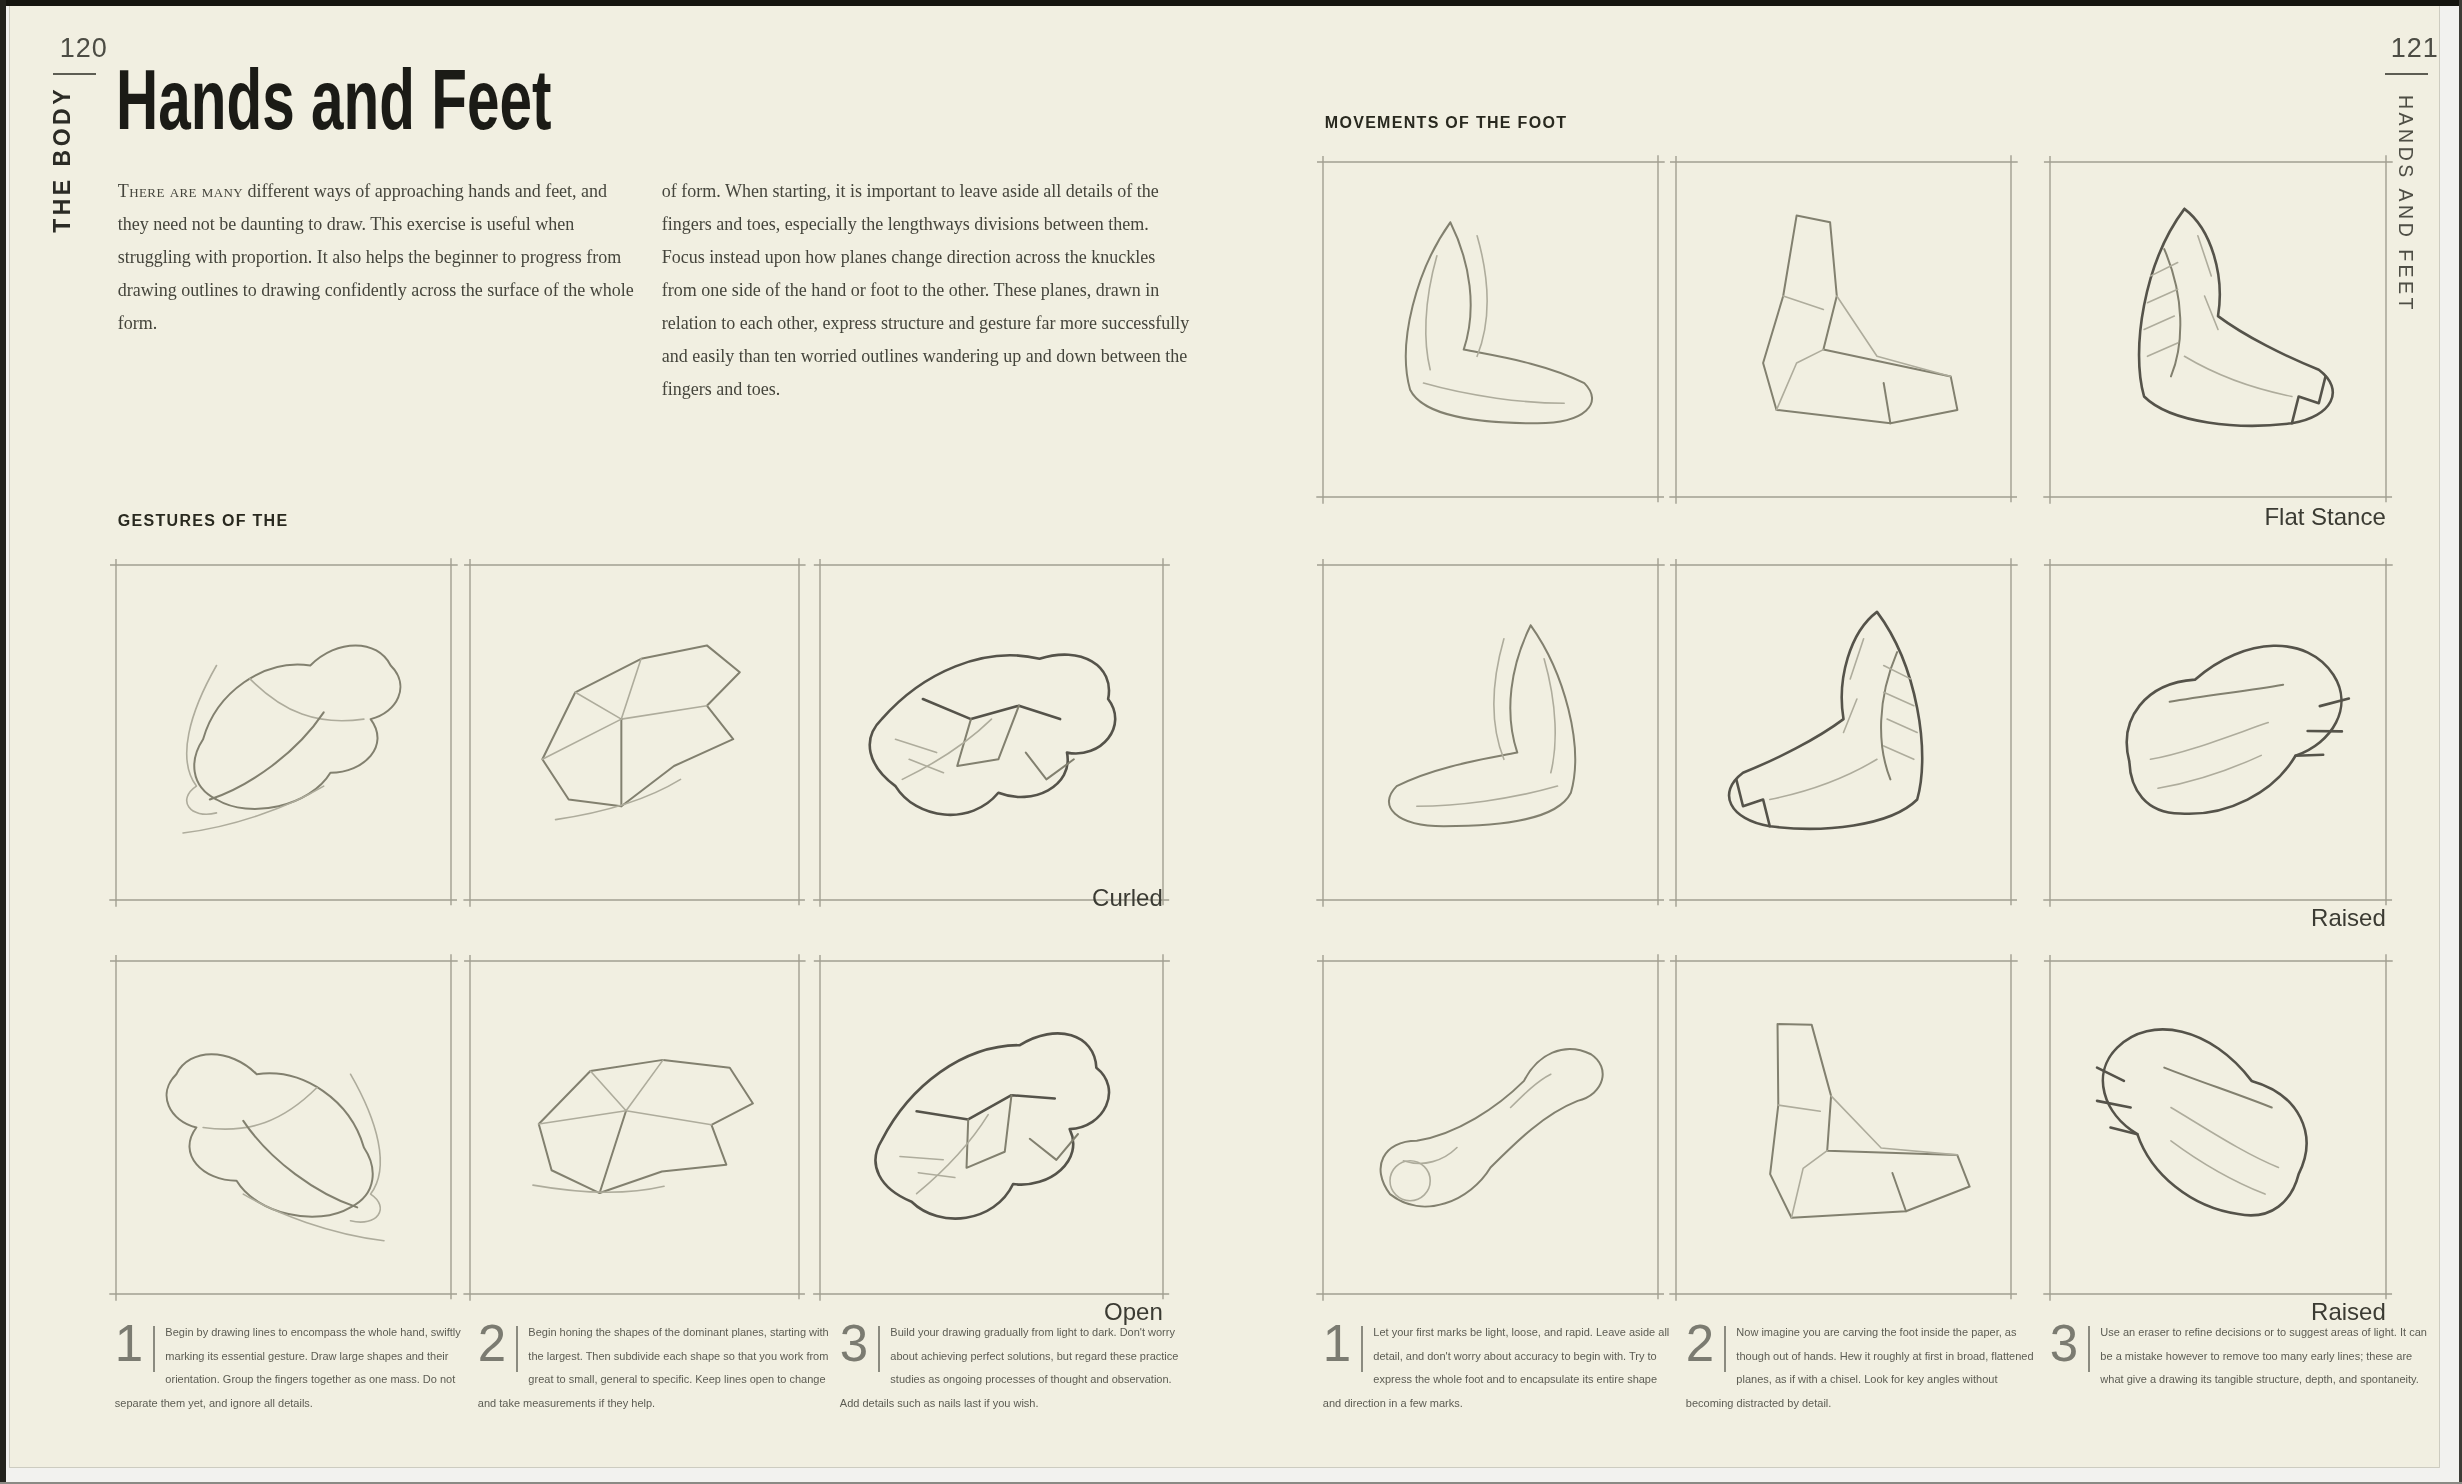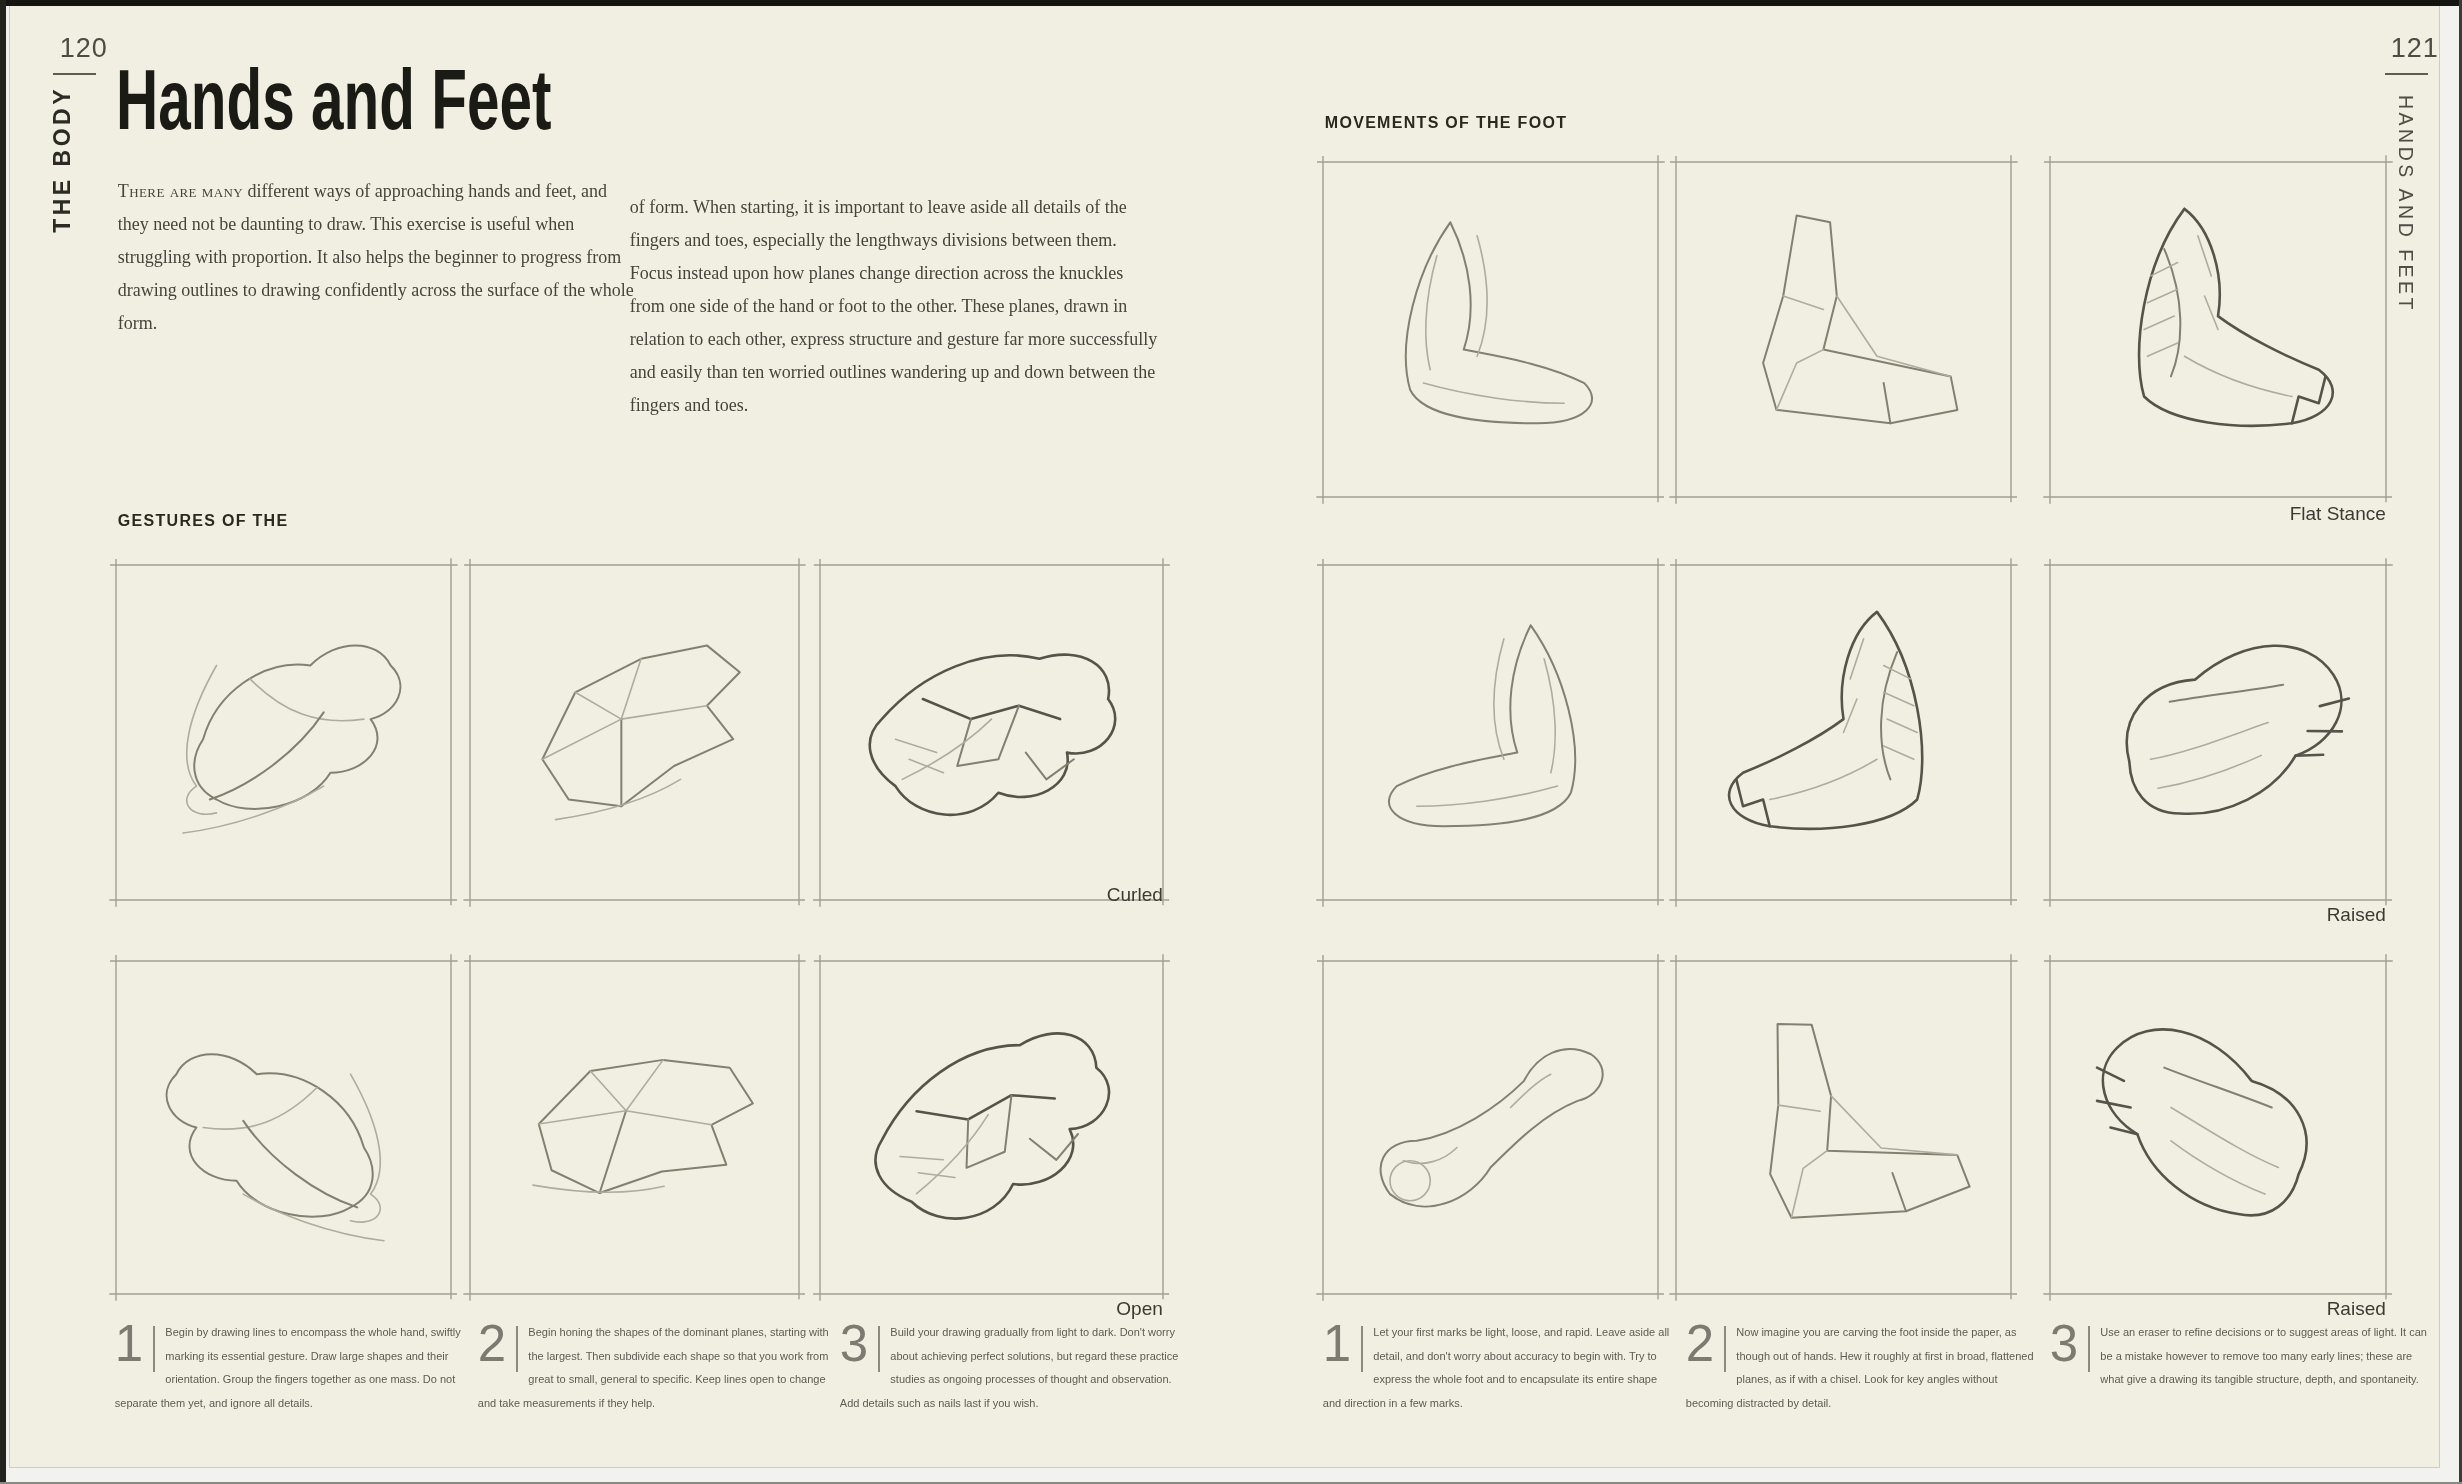--- a/index.html
+++ b/index.html
@@ -44,42 +44,42 @@
     transform:scaleX(.68); transform-origin:0 0; white-space:nowrap;
   }
 
   
   .intro-col {
     position:absolute; top:169px;
     font-family:"Liberation Serif", serif;
     font-size:18px; line-height:33px; color:#45453c;
   }
   .intro-col.c1 { left:108px; width:520px; }
-  .intro-col.c2 { left:620px; width:529px;margin-top:16px; }
+  .intro-col.c2 { left:652px; width:529px; }
   .lead { font-variant:small-caps; letter-spacing:0.4px; }
   .indent { text-indent:30px; }
 
   
   .sec-heading {
     position:absolute; font-size:16px; letter-spacing:1.3px; color:#29291f;
   }
   .h-gestures  { left:108px;  top:506px; }
   .h-movements { left:1315px; top:108px; }
 
   
   .box { position:absolute; }
   .box svg { width:100%; height:100%; overflow:visible; display:block; }
   .frame-line { stroke:#a19f91; stroke-width:1.4; vector-effect:non-scaling-stroke; }
   .s1 { stroke:#82806f; stroke-width:2;   fill:none; vector-effect:non-scaling-stroke; stroke-linecap:round; stroke-linejoin:round; }
   .s2 { stroke:#aeac9c; stroke-width:1.6; fill:none; vector-effect:non-scaling-stroke; stroke-linecap:round; stroke-linejoin:round; }
   .s3 { stroke:#55534a; stroke-width:2.6; fill:none; vector-effect:non-scaling-stroke; stroke-linecap:round; stroke-linejoin:round; }
 
   .cap {
     position:absolute; width:213px; text-align:right;
-    font-size:19px; color:#3b3b33;
+    font-size:24px; color:#3b3b33;
   }
 
   
   .step { position:absolute; top:1315px; }
   .stepnum { float:left; margin:1.8px 10.6px 0 0; display:flex; }
   .stepnum .n { font-size:51px; line-height:.82; color:#7b7b71; }
   .stepnum .bar { width:1.8px; height:46px; background:#8b8b80; margin:2.7px 0 0 9.8px; }
   .step p { font-size:11px; line-height:23.6px; color:#5c5c53; }
 </style>
 </head>

